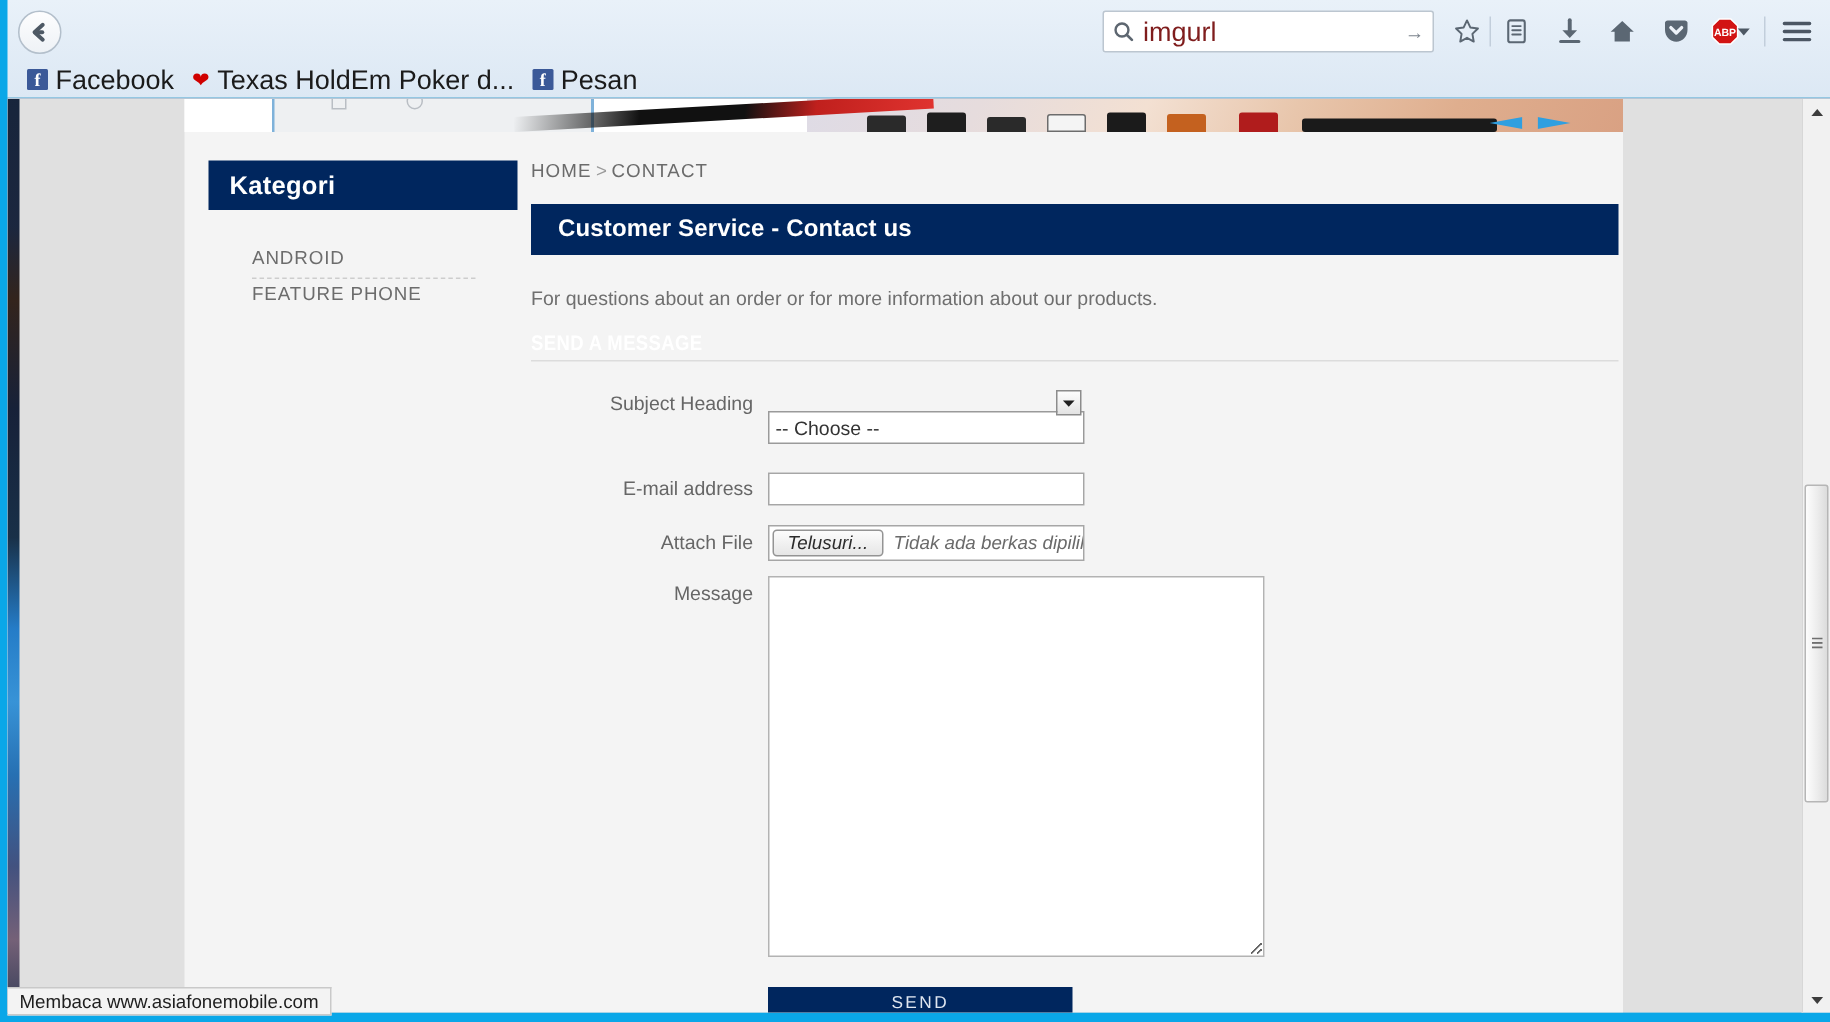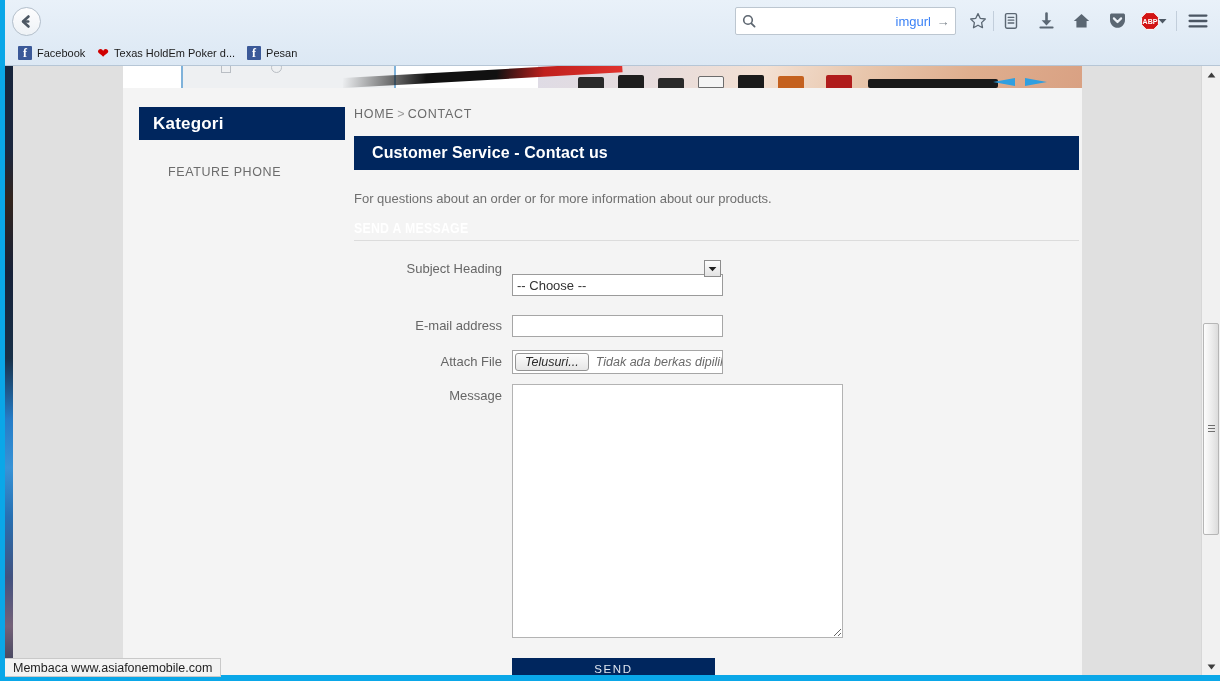--- a/index.html
+++ b/index.html
@@ -72,36 +72,36 @@
 
   .searchbar {
     position: absolute; left: 730px; top: 7px;
     width: 221px; height: 28px;
     background: #fff;
     border: 1px solid #bcc6d0;
     border-radius: 2px;
     display: flex; align-items: center;
   }
   .searchbar .s-ico { width: 26px; display: flex; justify-content: center; color: #5d6670; }
-  .search-val { flex: 1; font-size: 13px; color: #3b82f6; text-align: right; }
+  .search-val { flex: 1; font-size: 18px; color: #7f1d1d; }
   .searchbar .go { width: 24px; display:flex; justify-content:center; color:#7d858e; font-size:13px; }
 
   .tool { position: absolute; top: 6px; width: 30px; height: 30px;
           display: flex; align-items: center; justify-content: center; }
   .tool-sep { position:absolute; top: 11px; width:1px; height:20px; background:#c2cedb; }
 
   #bookmarks {
     position: absolute; left: 0; top: 41px;
     width: 1215px; height: 24px;
     display: flex; align-items: center;
     padding-left: 7px;
     gap: 0px;
   }
   .bm { display: flex; align-items: center; height: 22px; padding: 0 6px; gap: 5px; }
-  .bm-label { font-size: 11px; color: #1b1b1b; white-space: nowrap; }
+  .bm-label { font-size: 18px; color: #1b1b1b; white-space: nowrap; }
   .fb-ico {
     width: 14px; height: 14px; background: #3b5998; border-radius: 1px;
     color: #fff; font-family: "Liberation Serif", serif; font-weight: bold;
     font-size: 12px; line-height: 14px; text-align: center;
   }
   .heart-ico { font-size: 14px; color: #d00000; line-height: 14px; }
 
   
   #viewport {
     position: absolute; left: 5px; top: 66px;
@@ -479,20 +479,21 @@
         </div>
         <div class="banner-left">
           <div class="bl-dev"></div>
           <div class="bl-swoosh"></div>
         </div>
       </div>
 
       <div id="sidebar">
         <div class="sidebar-head">Kategori</div>
         <div class="sidebar-list">
+          <div class="sidebar-item">ANDROID</div>
           <div class="sidebar-item">FEATURE PHONE</div>
         </div>
       </div>
 
       <div id="main">
 
         <div class="breadcrumb">
           <span>HOME</span><span class="sep">&gt;</span><span>CONTACT</span>
         </div>
 

